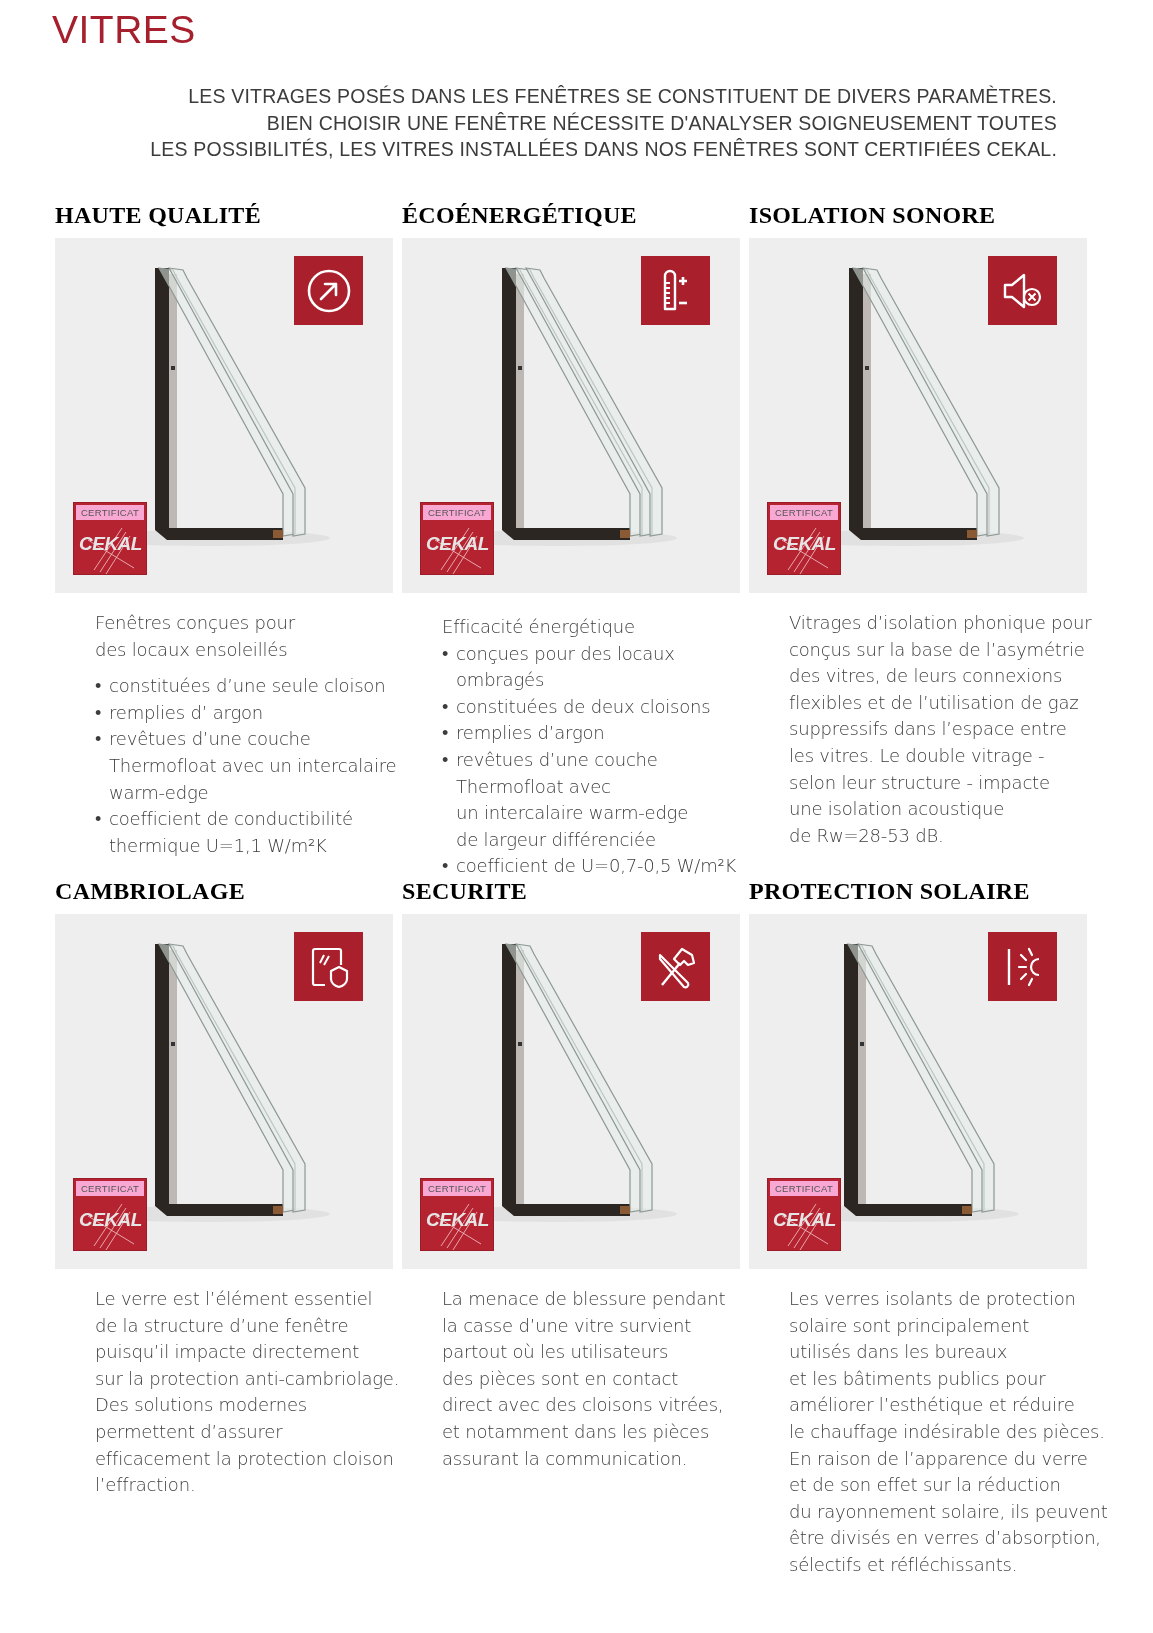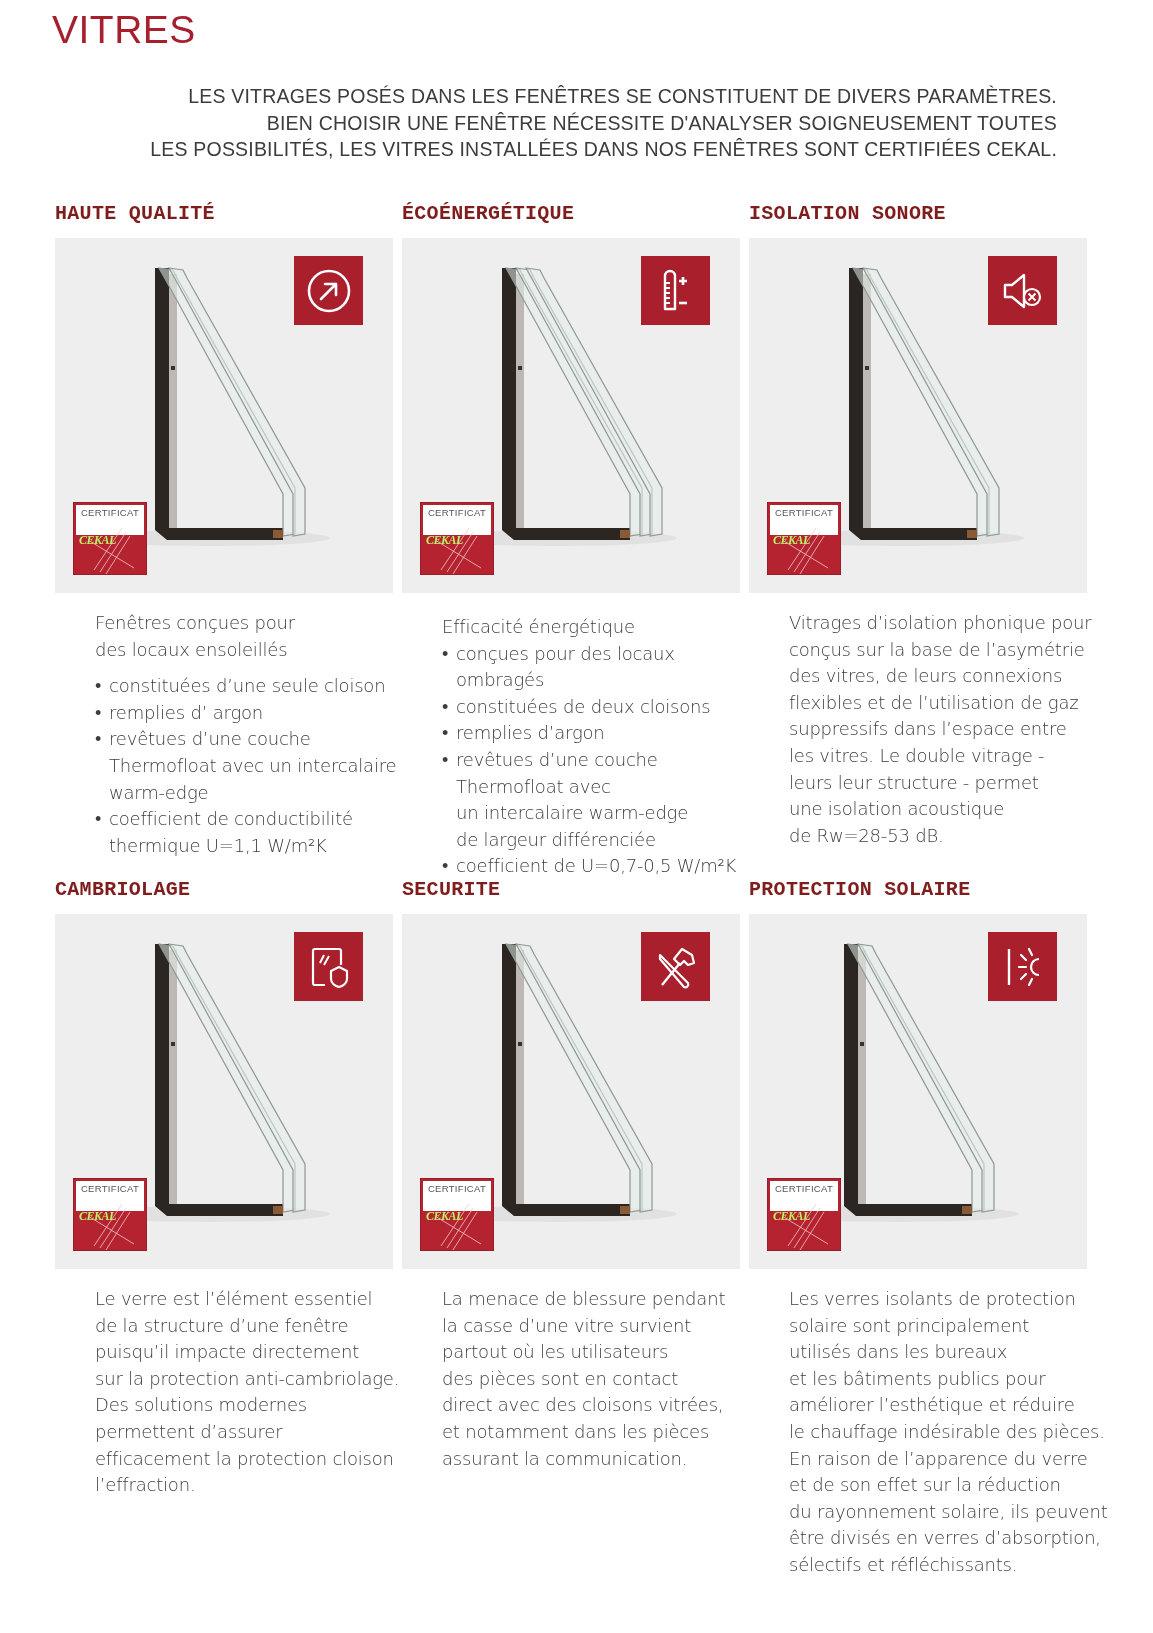--- a/index.html
+++ b/index.html
@@ -14,46 +14,46 @@
   .intro {
     position: absolute; left: 57px; top: 83px; width: 1000px;
     font-family: "Liberation Sans", sans-serif;
     font-size: 19.5px; line-height: 26.5px; color: #3c3c3c; letter-spacing: 0.2px;
   }
   .intro div { white-space: nowrap; text-align: right; }
 
   .card { position: absolute; width: 338px; }
   .card-title {
     position: absolute; left: 0; top: 0;
-    font-family: Liberation Mono, monospace; font-weight: 700;
-    font-size: 20px; color: #7f1d1d; letter-spacing: 0.3px; white-space: nowrap;
+    font-family: Liberation Serif, serif; font-weight: 700;
+    font-size: 24px; color: #000000; letter-spacing: 0.3px; white-space: nowrap;
   }
   .card-image {
     position: absolute; left: 0; top: 36px; width: 338px; height: 355px;
     background: #eeeeee; overflow: hidden;
   }
   .card-image svg.glass { position: absolute; left: 0; top: 0; }
   .feature-badge {
     position: absolute; right: 30px; top: 18px; width: 69px; height: 69px;
     background: #a91f2c; display: flex; align-items: center; justify-content: center;
   }
   .cert-badge {
     position: absolute; left: 18px; top: 264px; width: 74px; height: 73px;
     background: #b52230; border: 1px solid #9c1b28;
   }
   .cert-label {
-    position: absolute; left: 0; top: 0; width: 100%; height: 32px;
-    background: #ffffff; border: 2px solid #b52230; border-bottom: none;
+    position: absolute; left: 0; top: 0; width: 100%; height: 17px;
+    background: #f9a8d4; border: 2px solid #b52230; border-bottom: none;
     font-family: "Liberation Sans", sans-serif; font-size: 9.5px; color: #555;
     text-align: center; line-height: 15px; letter-spacing: 0.3px;
   }
   .cert-logo {
     position: absolute; left: 5px; top: 30px;
-    font-family: Liberation Serif, serif; font-size: 12px; font-weight: 700; font-style: italic;
-    color: #bef264; letter-spacing: -0.5px;
+    font-family: Liberation Sans, sans-serif; font-size: 19px; font-weight: 700; font-style: italic;
+    color: #e5e5e5; letter-spacing: -0.5px;
   }
   .cert-lines { position: absolute; left: 0; top: 17px; }
 
   .card-body {
     position: absolute; left: 0; top: 408px; width: 345px;
     font-family: "DejaVu Sans", sans-serif; font-size: 18px; line-height: 26.6px;
     color: #3d3d3d; font-weight: 300; letter-spacing: -0.2px; margin-left: 40px;
   }
   .card-body .line { white-space: nowrap; }
   .card-body .gap { height: 10px; }
@@ -242,21 +242,21 @@
         </div>
       </div>
   </div>
   <div class="card-body text-body">
       <div class="line">Vitrages d’isolation phonique pour</div>
       <div class="line">conçus sur la base de l’asymétrie</div>
       <div class="line">des vitres, de leurs connexions</div>
       <div class="line">flexibles et de l’utilisation de gaz</div>
       <div class="line">suppressifs dans l’espace entre</div>
       <div class="line">les vitres. Le double vitrage -</div>
-      <div class="line">leurs leur structure - permet</div>
+      <div class="line">selon leur structure - impacte</div>
       <div class="line">une isolation acoustique</div>
       <div class="line">de Rw=28-53 dB.</div>
     </div>
 </div>
 
 <div class="card" style="left:55px; top:878px;">
   <div class="card-title">CAMBRIOLAGE</div>
   <div class="card-image">
     <div class="glass-slot">
         <svg class="glass" width="338" height="355">

